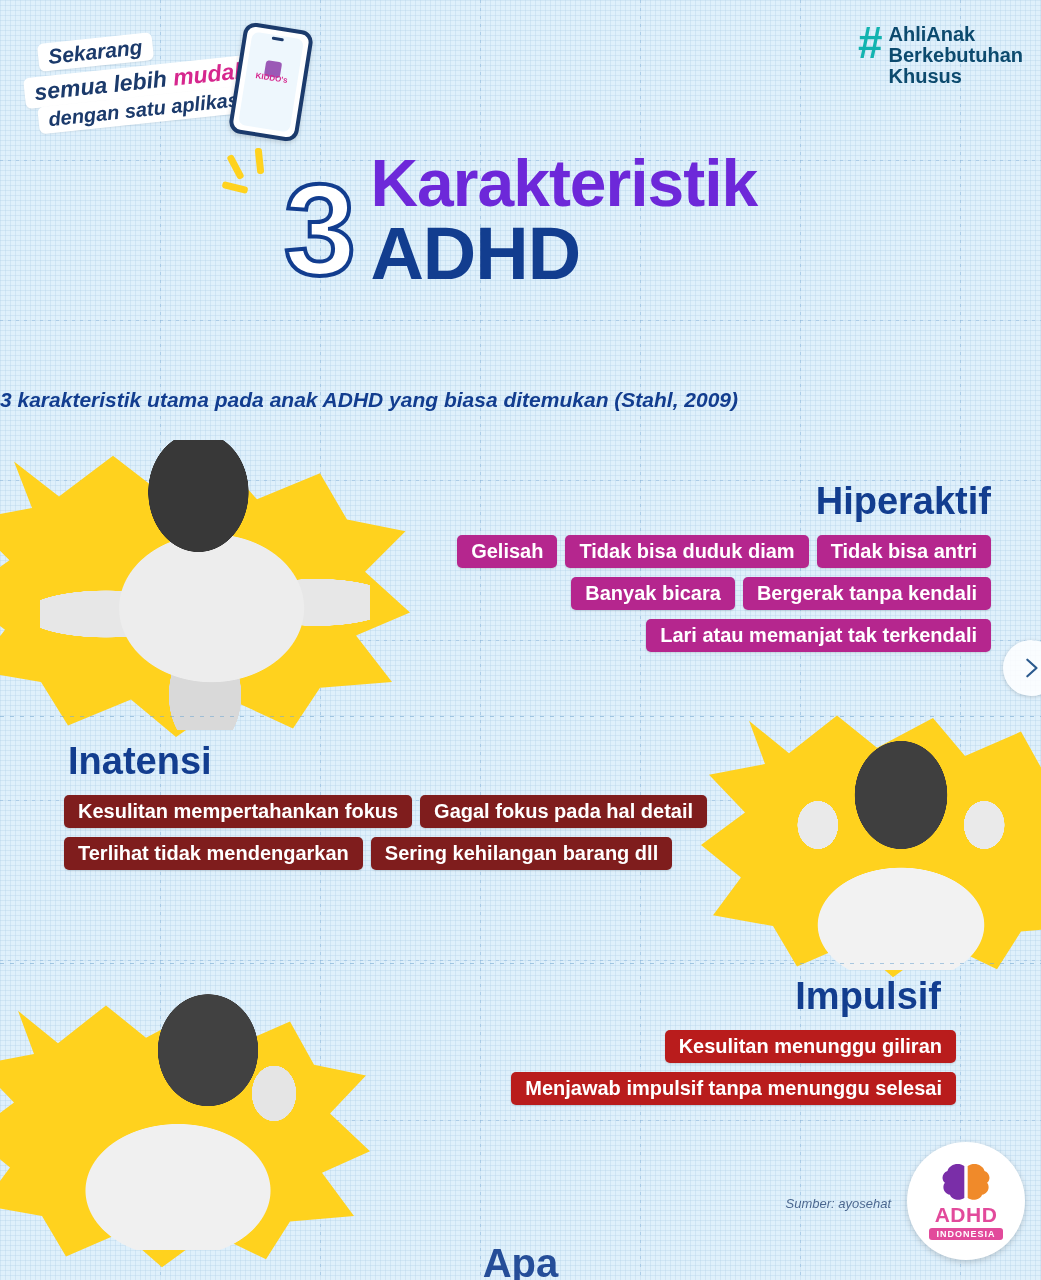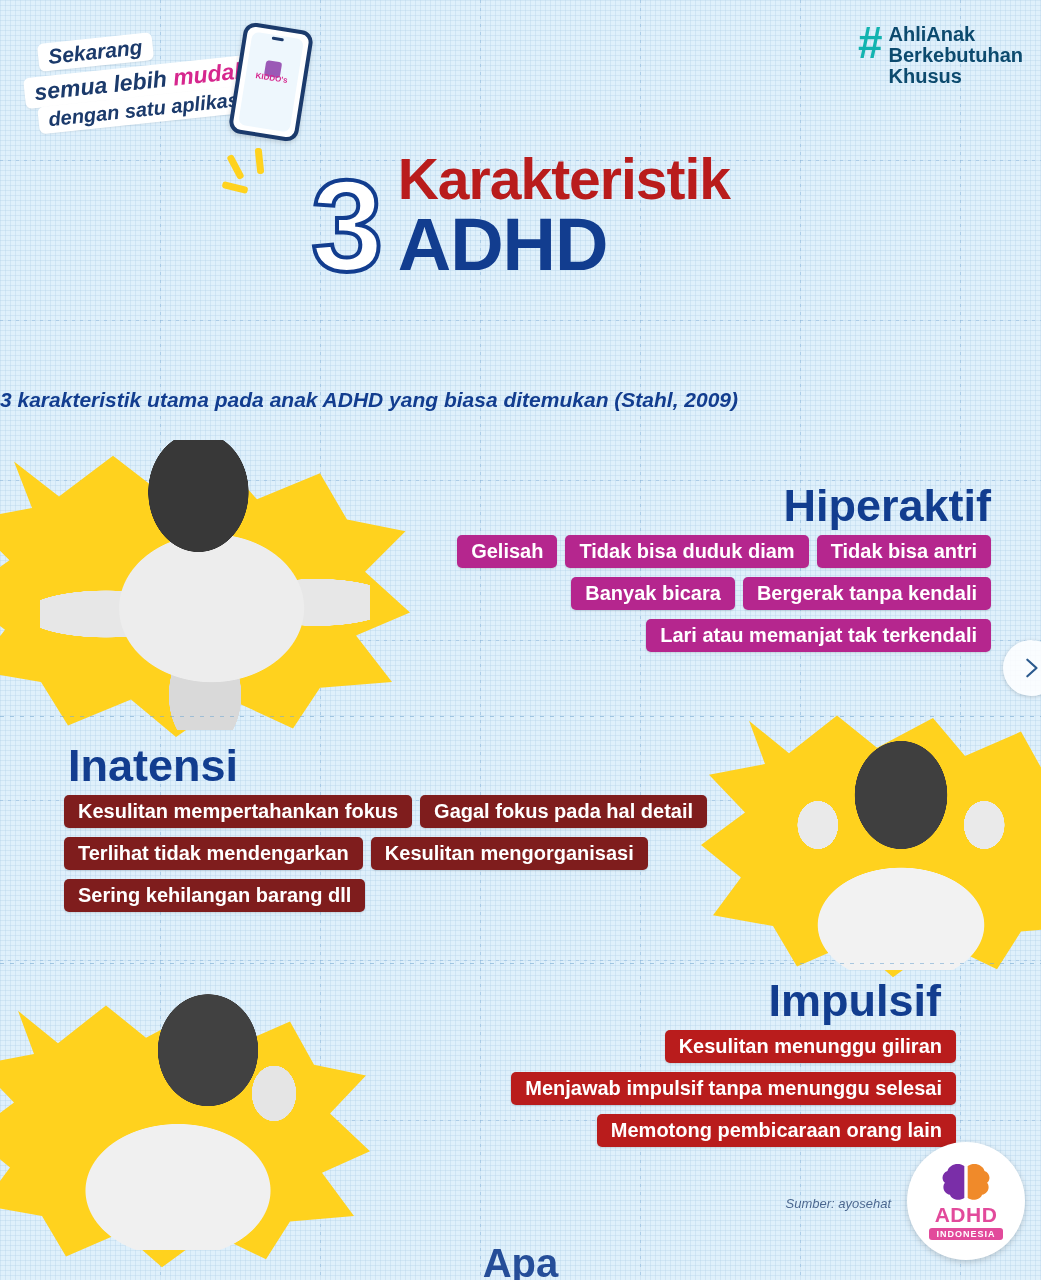--- a/index.html
+++ b/index.html
@@ -59,32 +59,32 @@
   
   .title-wrap{position:absolute;left:0;right:0;top:150px;text-align:center;}
   .big3{
     display:inline-block;vertical-align:middle;
     font-size:130px;font-weight:bold;color:#fff;line-height:.9;
     -webkit-text-stroke:4px #123d8f;
     text-shadow:0 0 0 #123d8f;
     position:relative;top:10px;margin-right:10px;
   }
   .title-col{display:inline-block;vertical-align:middle;text-align:left;}
-  .t1{font-size:57px;font-weight:bold;color:#b91c1c;line-height:1.02;letter-spacing:-1px;margin-top:23px;}
+  .t1{font-size:66px;font-weight:bold;color:#6d28d9;line-height:1.02;letter-spacing:-1px;margin-top:23px;}
   .t2{font-size:74px;font-weight:bold;color:#123d8f;line-height:1;letter-spacing:-1px;}
   .spark{position:absolute;}
   .spark i{position:absolute;background:#ffd21e;border-radius:3px;display:block;}
 
   .subtitle{
     position:absolute;left:0;right:0;top:388px;text-align:left;
     font-size:21px;font-style:italic;font-weight:bold;color:#123d8f;
   }
 
   
-  .sec-head{position:absolute;font-size:45px;font-weight:bold;color:#123d8f;}
+  .sec-head{position:absolute;font-size:38px;font-weight:bold;color:#123d8f;}
   .chips{position:absolute;display:flex;flex-wrap:wrap;}
   .chip{
     color:#fff;font-weight:bold;font-size:20px;
     padding:5px 14px;border-radius:5px;margin:0 8px 9px 0;white-space:nowrap;
     box-shadow:0 1px 2px rgba(0,0,0,.12);
   }
   .c-pink{background:#b5268e;}
   .c-blue{background:#7f1d1d;}
   .c-teal{background:#b91c1c;}
 
@@ -244,34 +244,32 @@
 <div class="divider" style="top:716px;"></div>
 
 <div class="splat s2"></div>
 <div class="photo kid2"></div>
 
 <div class="sec-head" style="left:68px;top:740px;">Inatensi</div>
 <div class="chips" style="left:64px;top:795px;width:800px;">
   <span class="chip c-blue">Kesulitan mempertahankan fokus</span>
   <span class="chip c-blue">Gagal fokus pada hal detail</span>
   <span class="chip c-blue">Terlihat tidak mendengarkan</span>
-  <span class="chip c-blue">Kesulitan mengorganisasi</span>
   <span class="chip c-blue">Sering kehilangan barang dll</span>
 </div>
 
 <div class="divider" style="top:963px;"></div>
 
 <div class="splat s3"></div>
 <div class="photo kid3"></div>
 
 <div class="sec-head" style="right:100px;top:975px;">Impulsif</div>
 <div class="chips row-right" style="right:85px;top:1030px;width:620px;">
   <span class="chip c-teal" style="margin-right:0">Kesulitan menunggu giliran</span>
   <span class="chip c-teal" style="margin-right:0">Menjawab impulsif tanpa menunggu selesai</span>
-  <span class="chip c-teal" style="margin-right:0">Memotong pembicaraan orang lain</span>
 </div>
 
 <div class="source">Sumber: ayosehat</div>
 
 <div class="badge">
   <svg class="brain" viewBox="0 0 64 46">
     <path d="M30 4c-7-5-18-2-20 6-6 2-8 10-3 14-4 5-1 13 6 14 2 6 11 8 17 4z" fill="#7a2ea8"></path>
     <path d="M34 4c7-5 18-2 20 6 6 2 8 10 3 14 4 5 1 13-6 14-2 6-11 8-17 4z" fill="#f08a2a"></path>
   </svg>
   <div class="bt">ADHD</div>

